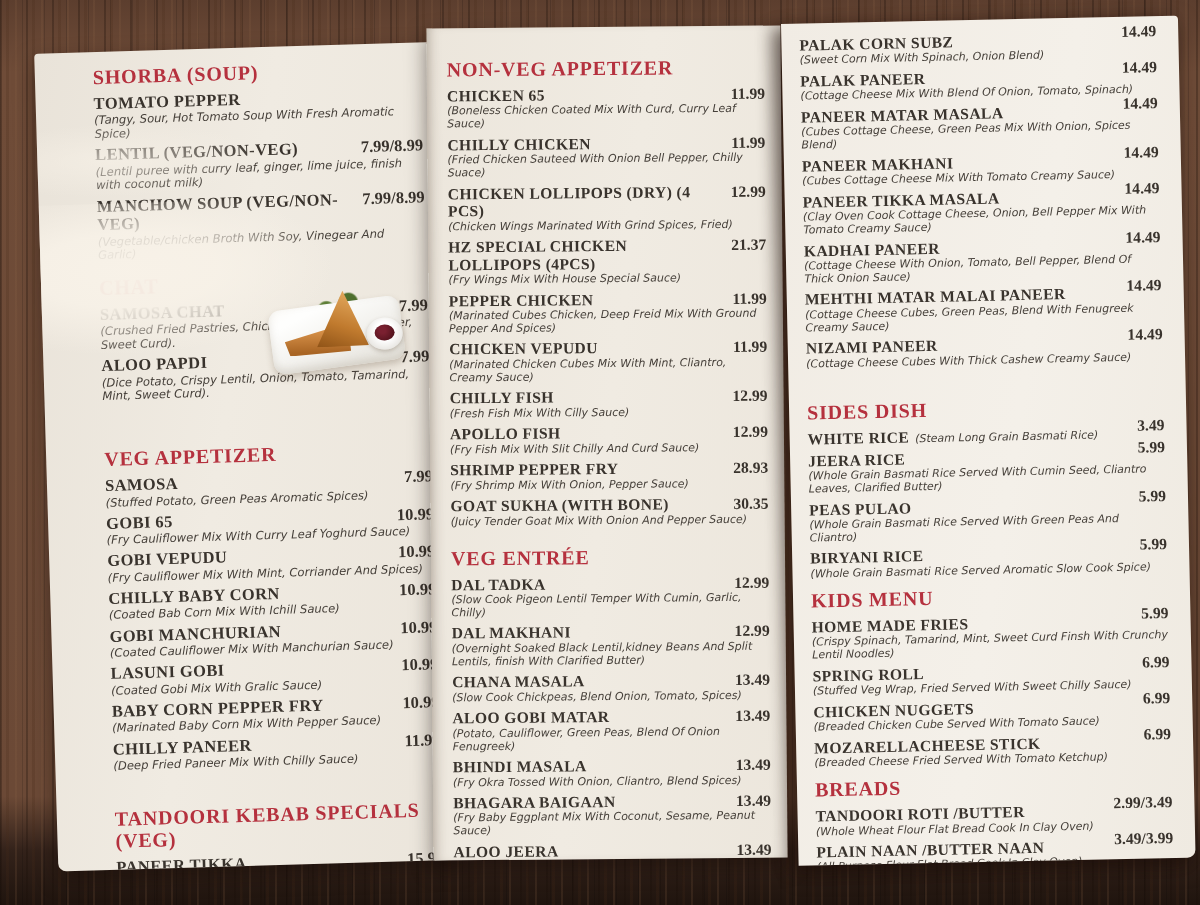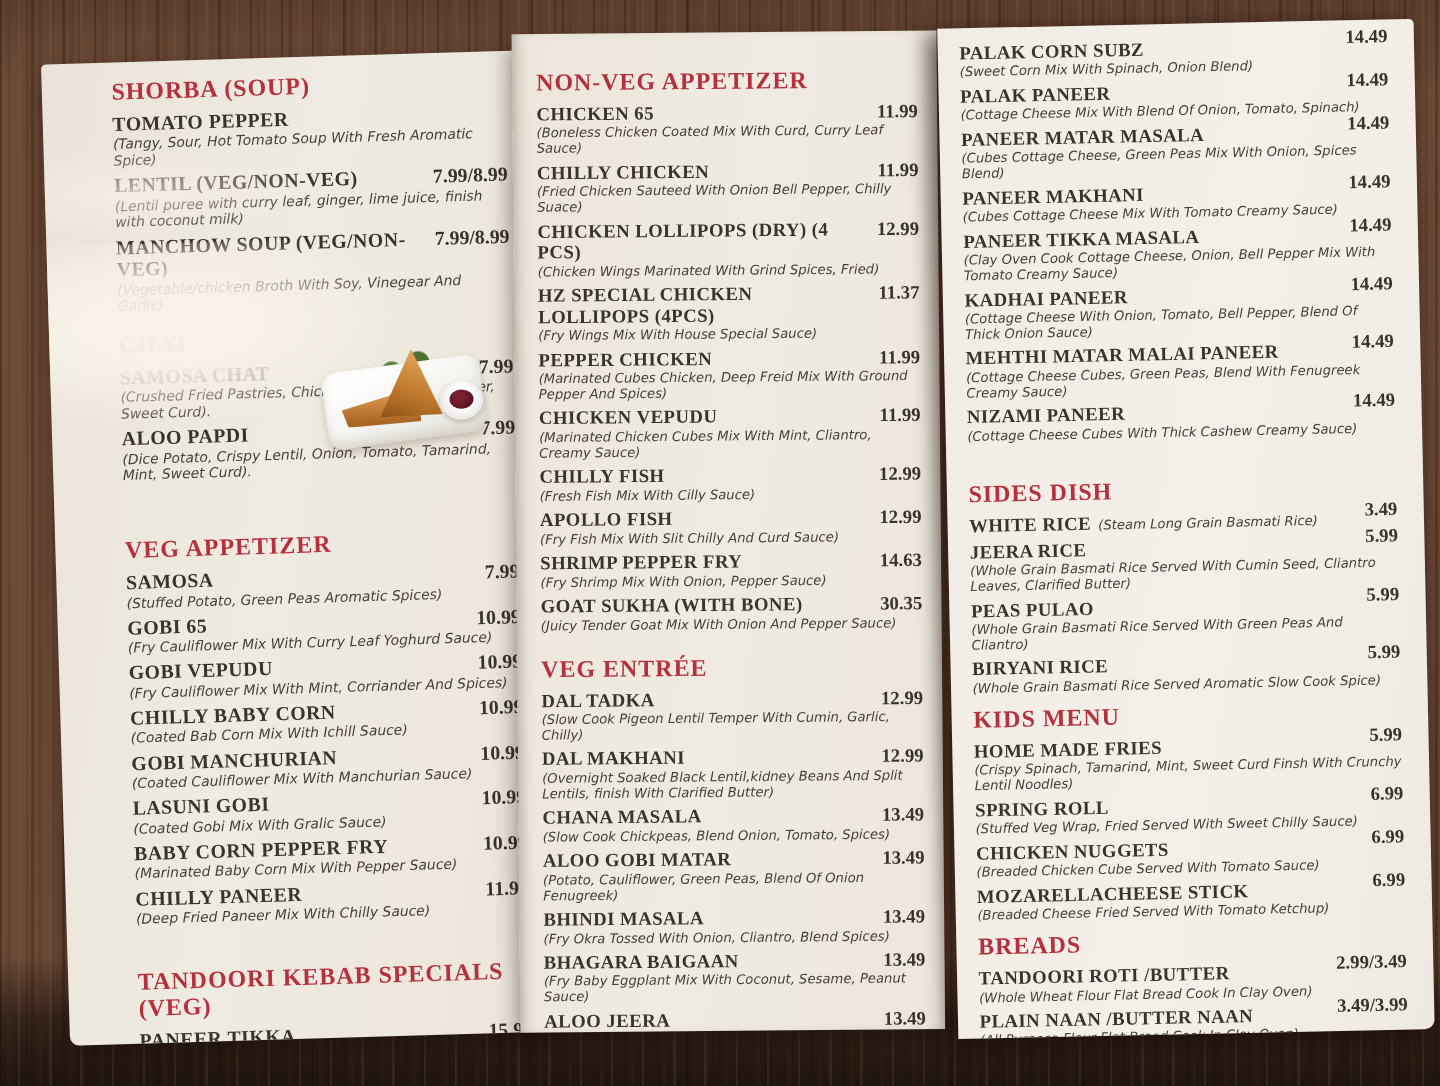--- a/index.html
+++ b/index.html
@@ -242,21 +242,21 @@
         <div class="item">
           <div class="item-row">
             <span class="item-name">CHICKEN LOLLIPOPS (DRY) (4 PCS)</span>
             <span class="item-price">12.99</span>
           </div>
           <div class="item-desc">(Chicken Wings Marinated With Grind Spices, Fried)</div>
         </div>
         <div class="item">
           <div class="item-row">
             <span class="item-name">HZ SPECIAL CHICKEN LOLLIPOPS (4PCS)</span>
-            <span class="item-price">11.37</span>
+            <span class="item-price">21.37</span>
           </div>
           <div class="item-desc">(Fry Wings Mix With House Special Sauce)</div>
         </div>
         <div class="item">
           <div class="item-row">
             <span class="item-name">PEPPER CHICKEN</span>
             <span class="item-price">11.99</span>
           </div>
           <div class="item-desc">(Marinated Cubes Chicken, Deep Freid Mix With Ground  Pepper And Spices)</div>
         </div>
@@ -277,21 +277,21 @@
         <div class="item">
           <div class="item-row">
             <span class="item-name">APOLLO FISH</span>
             <span class="item-price">12.99</span>
           </div>
           <div class="item-desc">(Fry Fish Mix With Slit Chilly And Curd Sauce)</div>
         </div>
         <div class="item">
           <div class="item-row">
             <span class="item-name">SHRIMP PEPPER FRY</span>
-            <span class="item-price">14.63</span>
+            <span class="item-price">28.93</span>
           </div>
           <div class="item-desc">(Fry Shrimp Mix With Onion, Pepper Sauce)</div>
         </div>
         <div class="item">
           <div class="item-row">
             <span class="item-name">GOAT SUKHA (WITH BONE)</span>
             <span class="item-price">30.35</span>
           </div>
           <div class="item-desc">(Juicy Tender Goat Mix With Onion And Pepper Sauce)</div>
         </div>

